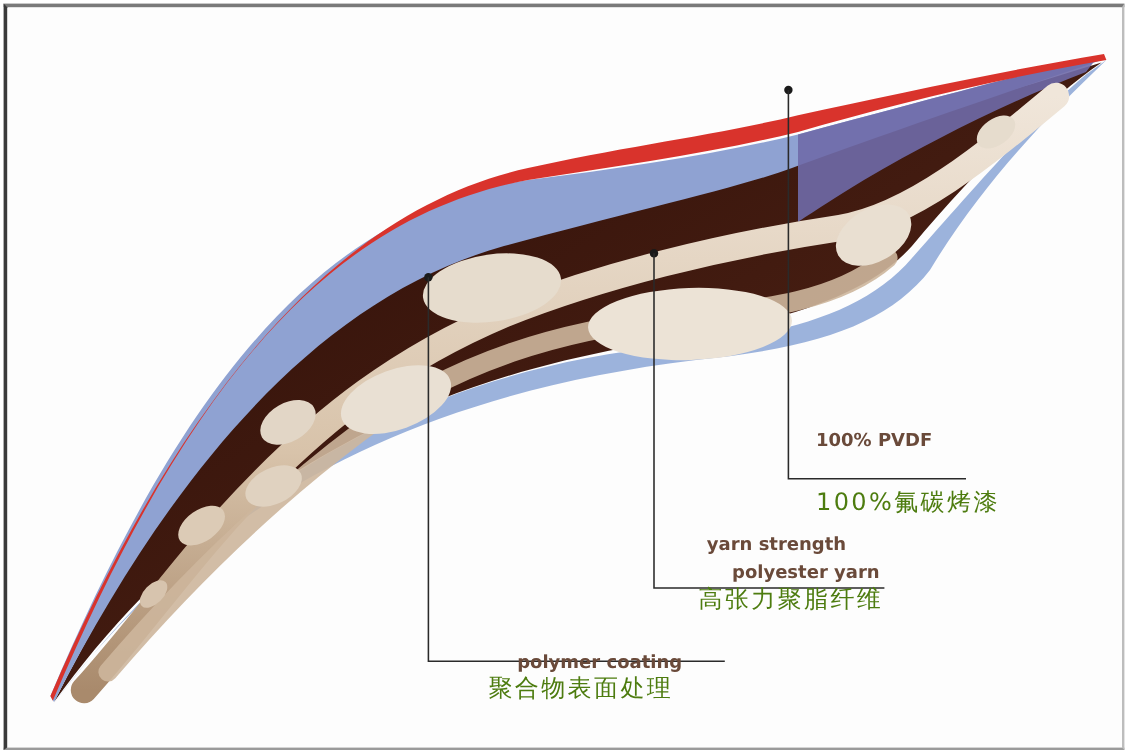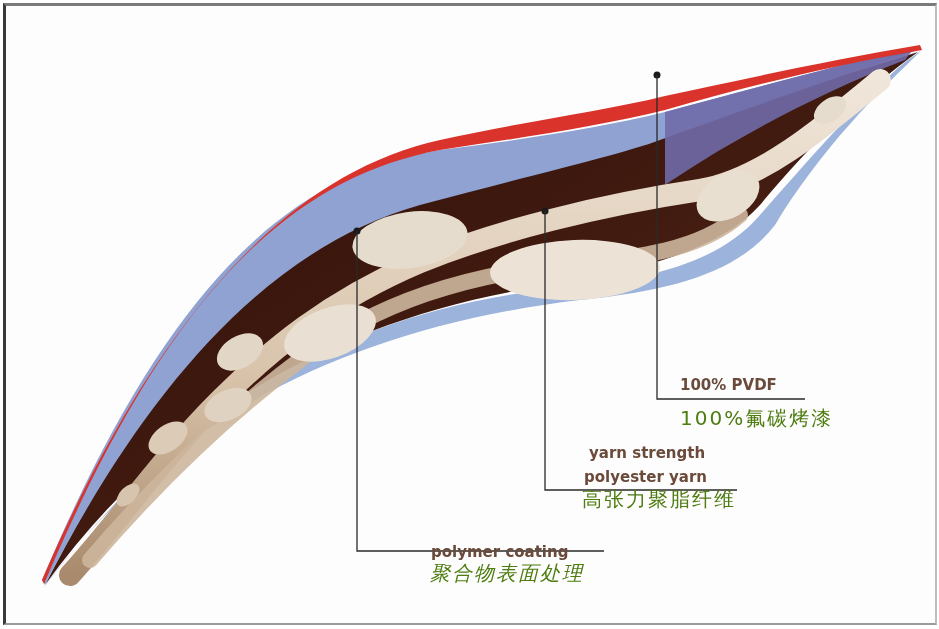--- a/index.html
+++ b/index.html
@@ -71,21 +71,21 @@
     <polyline points="657,75 657,399 805,399"></polyline>
 
     <circle cx="545" cy="211" r="3.5" fill="#1a1a1a" stroke="none"></circle>
     <polyline points="545,211 545,490 737,490"></polyline>
 
     <circle cx="357" cy="231" r="3.5" fill="#1a1a1a" stroke="none"></circle>
     <polyline points="357,231 357,551 604,551"></polyline>
   </g>
 </svg>
 
-<div class="label-en" style="left:680px; top:376px;">100% PVDF</div>
+<div class="label-en" style="left:680px; top:358px;">100% PVDF</div>
 <div class="label-cn" style="left:680px; top:405px;">100%氟碳烤漆</div>
 
 <div class="label-en" style="left:589px; top:444px;">yarn strength</div>
-<div class="label-en" style="left:584px; top:468px;">polyester yarn</div>
+<div class="label-en" style="left:610px; top:468px;">polyester yarn</div>
 <div class="label-cn" style="left:582px; top:486px;">高张力聚脂纤维</div>
 
 <div class="label-en" style="left:431px; top:543px;">polymer coating</div>
-<div class="label-cn" style="left:430px; top:560px;font-style:italic;">聚合物表面处理</div>
+<div class="label-cn" style="left:407px; top:560px;">聚合物表面处理</div>
 
 </body></html>

